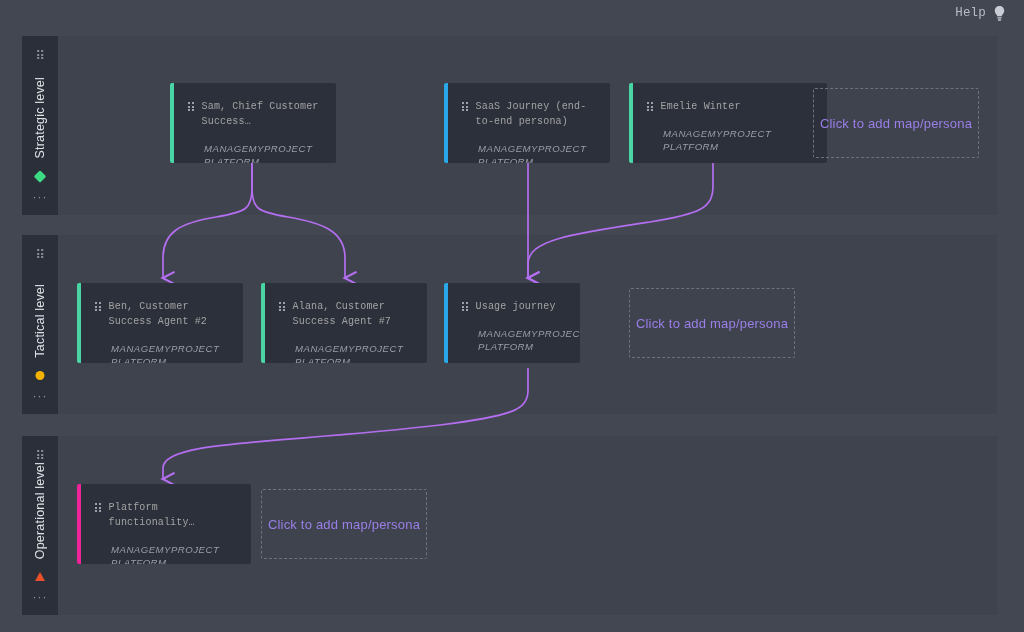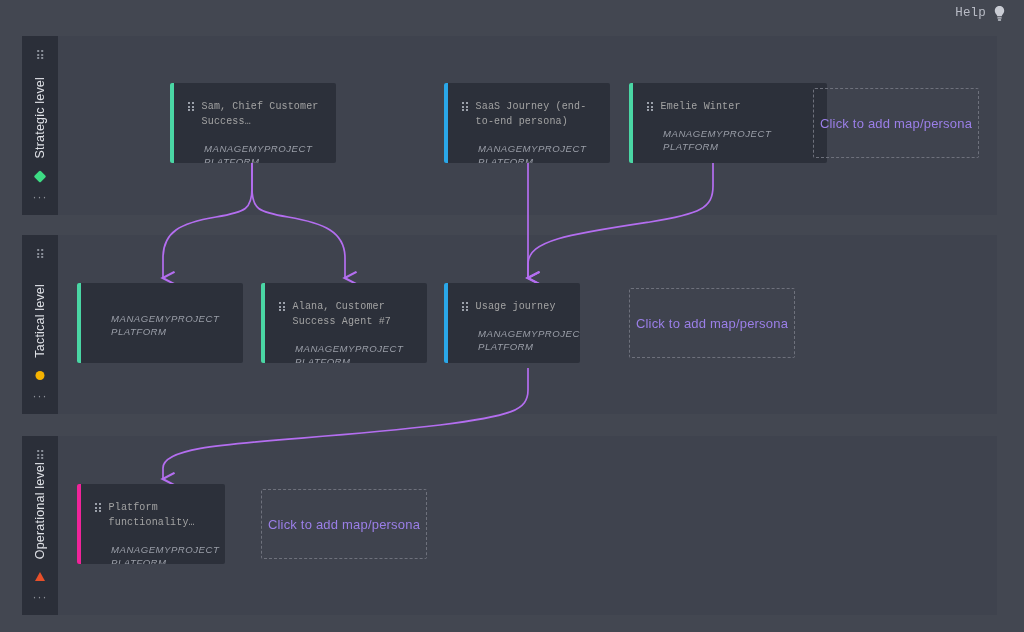--- a/index.html
+++ b/index.html
@@ -317,20 +317,31 @@
   </div>
 </div>
 
 <div class="placeholder" style="left:813px;top:88px;width:166px;height:70px">
   <span>Click to add map/persona</span>
 </div>
 
 <div class="card" style="left:77px;top:283px;width:166px;height:80px">
   <span class="card-accent" style="background:#4ad6a4"></span>
   <div class="card-inner">
+    <div class="card-titlerow">
+      <span class="dots">
+          <i></i>
+          <i></i>
+          <i></i>
+          <i></i>
+          <i></i>
+          <i></i>
+        </span>
+      <span class="card-title">Ben, Customer Success Agent #2</span>
+    </div>
     <div class="card-sub">MANAGEMYPROJECT PLATFORM</div>
   </div>
 </div>
 
 <div class="card" style="left:261px;top:283px;width:166px;height:80px">
   <span class="card-accent" style="background:#4ad6a4"></span>
   <div class="card-inner">
     <div class="card-titlerow">
       <span class="dots">
           <i></i>
@@ -361,21 +372,21 @@
       <span class="card-title">Usage journey</span>
     </div>
     <div class="card-sub">MANAGEMYPROJECT PLATFORM</div>
   </div>
 </div>
 
 <div class="placeholder" style="left:629px;top:288px;width:166px;height:70px">
   <span>Click to add map/persona</span>
 </div>
 
-<div class="card" style="left:77px;top:484px;width:148px;height:80px">
+<div class="card" style="left:77px;top:484px;width:174px;height:80px">
   <span class="card-accent" style="background:#f0249a"></span>
   <div class="card-inner">
     <div class="card-titlerow">
       <span class="dots">
           <i></i>
           <i></i>
           <i></i>
           <i></i>
           <i></i>
           <i></i>

